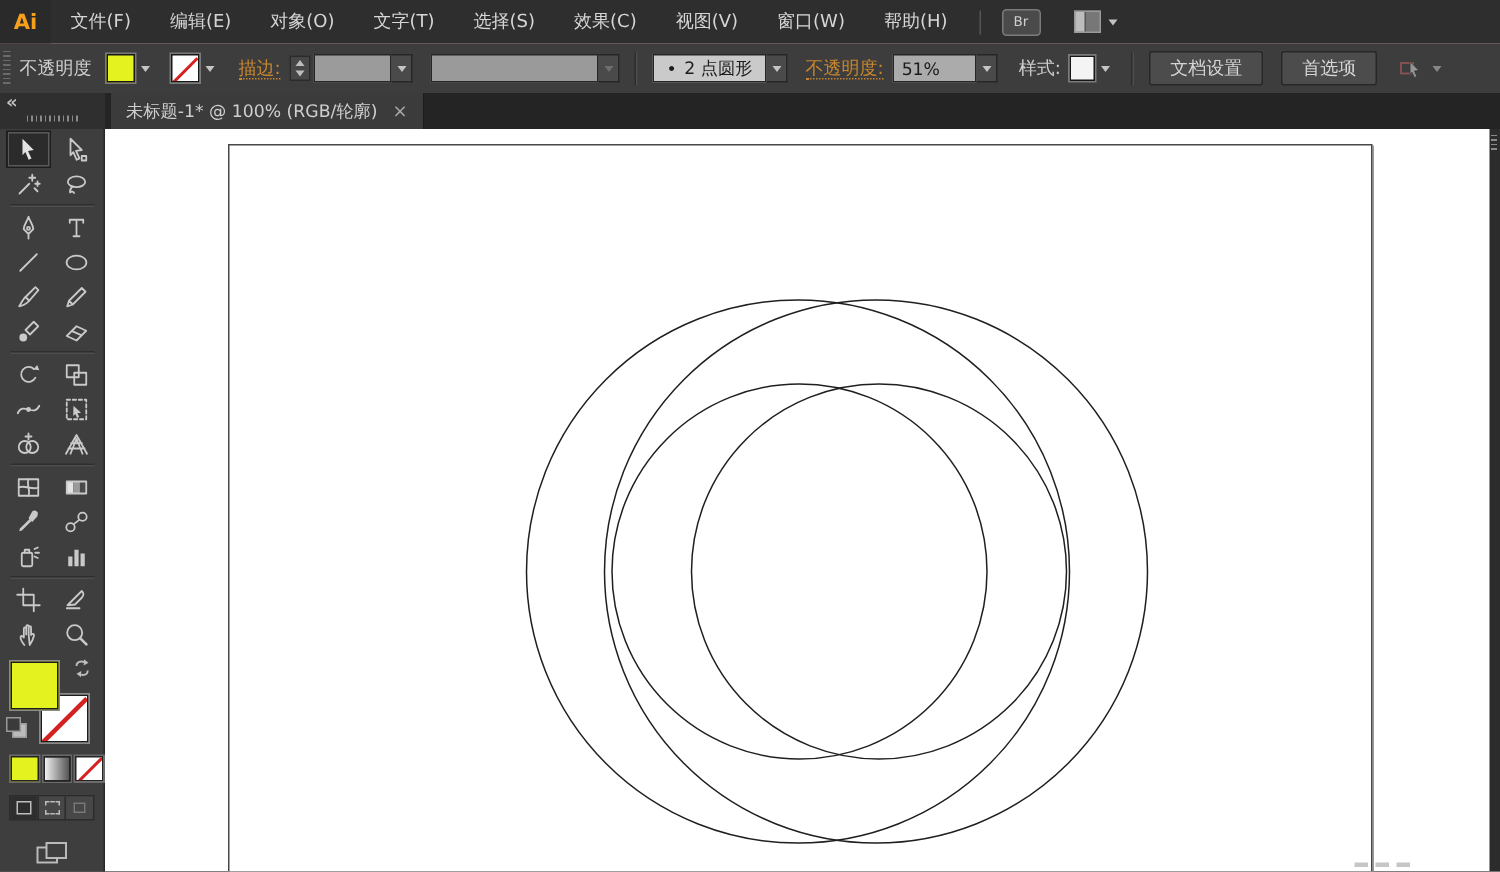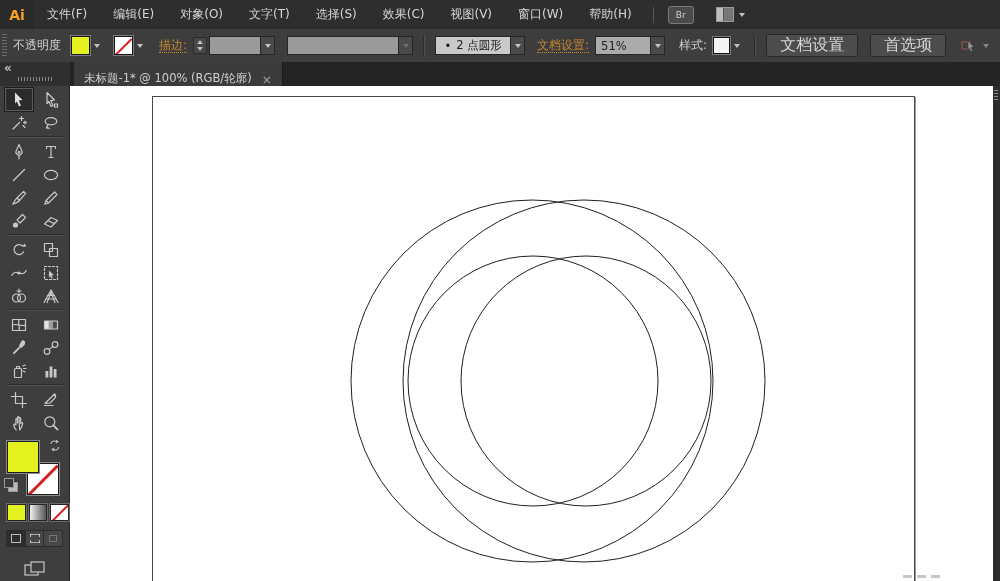--- a/index.html
+++ b/index.html
@@ -38,29 +38,29 @@
   .step-up{width:0;height:0;border-left:3px solid transparent;border-right:3px solid transparent;
            border-bottom:4px solid #bdbdbd;}
   .step-dn{width:0;height:0;border-left:3px solid transparent;border-right:3px solid transparent;
            border-top:4px solid #bdbdbd;}
   .field{height:19px;background:#9b9b9b;border:1px solid #262626;box-sizing:border-box;
          color:#1c1c1c;font-size:11.5px;display:flex;align-items:center;padding:0 5px;}
   .dd-btn{width:14px;height:19px;background:#4a4a4a;border:1px solid #262626;border-left:none;
           box-sizing:border-box;display:flex;align-items:center;justify-content:center;}
   .cb-sep{width:1px;height:22px;background:#2c2c2c;border-right:1px solid #4f4f4f;margin:0 10px;}
   .cb-btn{height:21px;padding:0 13px;background:#4c4c4c;border:1px solid #282828;border-radius:2px;
-          color:#d6d6d6;font-size:16px;display:flex;align-items:center;margin-left:12px;}
+          color:#d6d6d6;font-size:12px;display:flex;align-items:center;margin-left:12px;}
   #select-similar{display:flex;align-items:center;gap:5px;margin-left:14px;opacity:.55;}
   
   #tab-bar{position:absolute;left:0;top:62px;width:1000px;height:24px;background:#242424;}
   #dock-header{position:absolute;left:0;top:0;width:70px;height:24px;background:#2f2f2f;}
   #collapse-btn{position:absolute;left:4px;top:0px;color:#c2c2c2;font-size:12px;font-weight:bold;line-height:12px;}
   #dock-grip{position:absolute;left:18px;top:15px;width:34px;height:4px;
              background:repeating-linear-gradient(to right,#8a8a8a 0 1px,transparent 1px 3px);}
-  #doc-tab{position:absolute;left:74px;top:0;height:24px;background:#3b3b3b;display:flex;align-items:flex-end;
+  #doc-tab{position:absolute;left:74px;top:0;height:24px;background:#3b3b3b;display:flex;align-items:center;
            padding:0 10px;color:#cfcfcf;font-size:11.5px;border-right:1px solid #1c1c1c;}
   #tab-close{margin-left:10px;color:#a8a8a8;font-size:12px;line-height:12px;}
   
   #toolbar{position:absolute;left:0;top:86px;width:70px;height:495px;background:#3e3e3e;
            border-right:1px solid #282828;box-sizing:border-box;}
   #tools{display:grid;grid-template-columns:28px 28px;justify-content:center;column-gap:4px;padding-top:2px;}
   .tool{width:28px;height:23px;display:flex;align-items:center;justify-content:center;}
   .tool.selected{background:#2b2b2b;box-shadow:inset 0 0 0 1px #5a5a5a,0 0 0 1px #1d1d1d;}
   .tool svg{display:block;}
   .tool-div{grid-column:1 / span 2;height:1px;background:#2e2e2e;border-bottom:1px solid #4e4e4e;margin:2px 2px;}
@@ -159,21 +159,21 @@
     <span class="cb-sep"></span>
 
     <span class="field" style="width:76px;background:#cacaca;justify-content:center;gap:5px;">
       <span>•</span>
       <span>2 点圆形</span>
     </span>
     <span class="dd-btn">
         <span class="caret"></span>
       </span>
 
-    <span class="link-label">文档设置:</span>
+    <span class="link-label">不透明度:</span>
     <span class="field" style="width:56px;margin-left:6px;background:#ababab;">51%</span>
     <span class="dd-btn">
         <span class="caret"></span>
       </span>
 
     <span style="margin-left:14px;">样式:</span>
     <span class="swatch" style="width:15px;height:15px;margin-left:6px;background:#f4f4f4;"></span>
     <span class="caret sw-caret"></span>
 
     <span class="cb-sep"></span>

